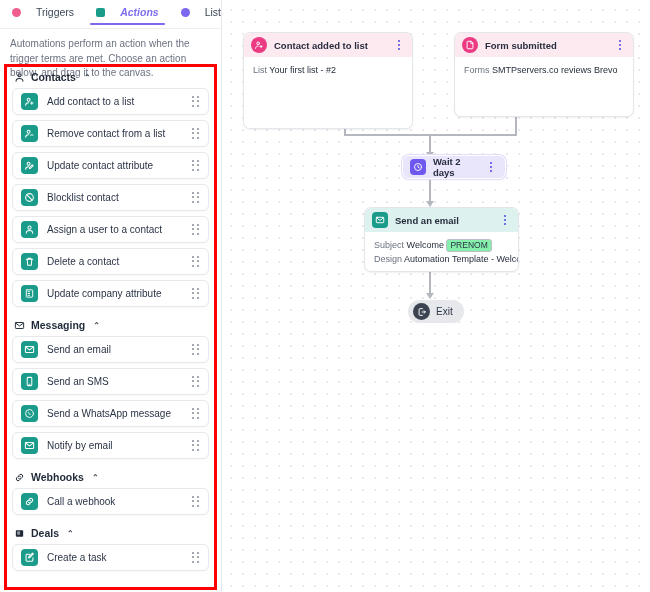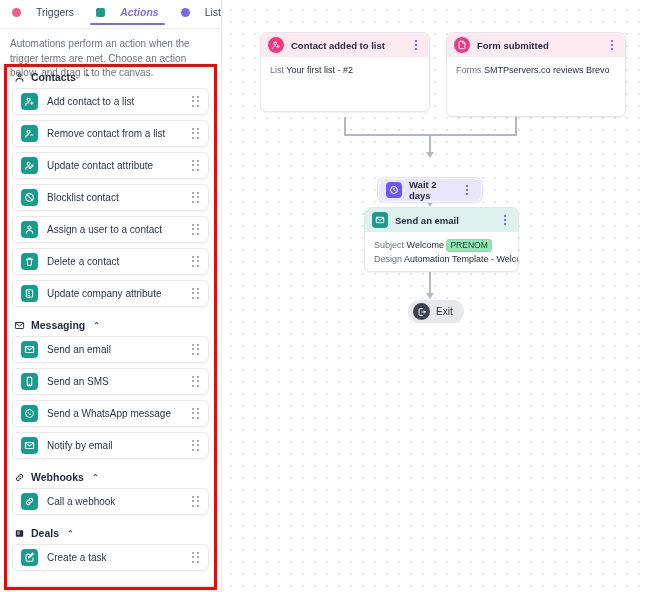--- a/index.html
+++ b/index.html
@@ -495,21 +495,21 @@
     <div class="conn" style="left:122px; top:134px; width:173px; height:1.5px;"></div>
     <div class="conn" style="left:207px; top:134px; width:1.5px; height:21px;"></div>
     <div class="arrow" style="left:204px; top:152px;"></div>
 
     <div class="conn" style="left:207px; top:179px; width:1.5px; height:25px;"></div>
     <div class="arrow" style="left:204px; top:201px;"></div>
 
     <div class="conn" style="left:207px; top:272px; width:1.5px; height:24px;"></div>
     <div class="arrow" style="left:204px; top:293px;"></div>
 
-    <div class="node" style="left:38px; top:32px; width:170px; height:80px;">
+    <div class="node" style="left:21px; top:32px; width:170px; height:97px;">
       <div class="node-head pink">
         <span class="node-badge pink">
           <svg width="10" height="10" viewBox="0 0 24 24" fill="none" stroke="currentColor" stroke-width="2.3" stroke-linecap="round" stroke-linejoin="round">
               <circle cx="10" cy="8" r="3.2"></circle>
               <path d="M3.6 20c0-3.3 2.9-5.5 6.4-5.5"></path>
               <path d="M17 13v5M14.5 15.5h5"></path>
             </svg>
         </span>
         <span class="node-title">Contact added to list</span>
         <span class="kebab">
@@ -519,21 +519,21 @@
           </span>
       </div>
       <div class="node-body">
         <div class="node-row">
           <span>List</span>
           <span class="link">Your first list - #2</span>
         </div>
       </div>
     </div>
 
-    <div class="node" style="left:224px; top:32px; width:180px; height:85px;">
+    <div class="node" style="left:232px; top:32px; width:180px; height:85px;">
       <div class="node-head pink">
         <span class="node-badge pink">
           <svg width="10" height="10" viewBox="0 0 24 24" fill="none" stroke="currentColor" stroke-width="2.3" stroke-linecap="round" stroke-linejoin="round">
               <path d="M14 3H7a2 2 0 00-2 2v14a2 2 0 002 2h10a2 2 0 002-2V8z"></path>
               <path d="M14 3v5h5"></path>
             </svg>
         </span>
         <span class="node-title">Form submitted</span>
         <span class="kebab">
             <i></i>
@@ -542,21 +542,21 @@
           </span>
       </div>
       <div class="node-body">
         <div class="node-row">
           <span>Forms</span>
           <span class="val">SMTPservers.co reviews Brevo</span>
         </div>
       </div>
     </div>
 
-    <div class="wait-node" style="left:156px; top:155px; width:104px;margin-top:23px;">
+    <div class="wait-node" style="left:180px; top:155px; width:104px;">
       <span class="node-badge purple">
         <svg width="10" height="10" viewBox="0 0 24 24" fill="none" stroke="currentColor" stroke-width="2.2" stroke-linecap="round" stroke-linejoin="round">
             <circle cx="12" cy="12" r="8.4"></circle>
             <path d="M12 8v4.4l2.6 1.6"></path>
           </svg>
       </span>
       <span class="node-title">Wait 2 days</span>
       <span class="kebab">
           <i></i>
           <i></i>

